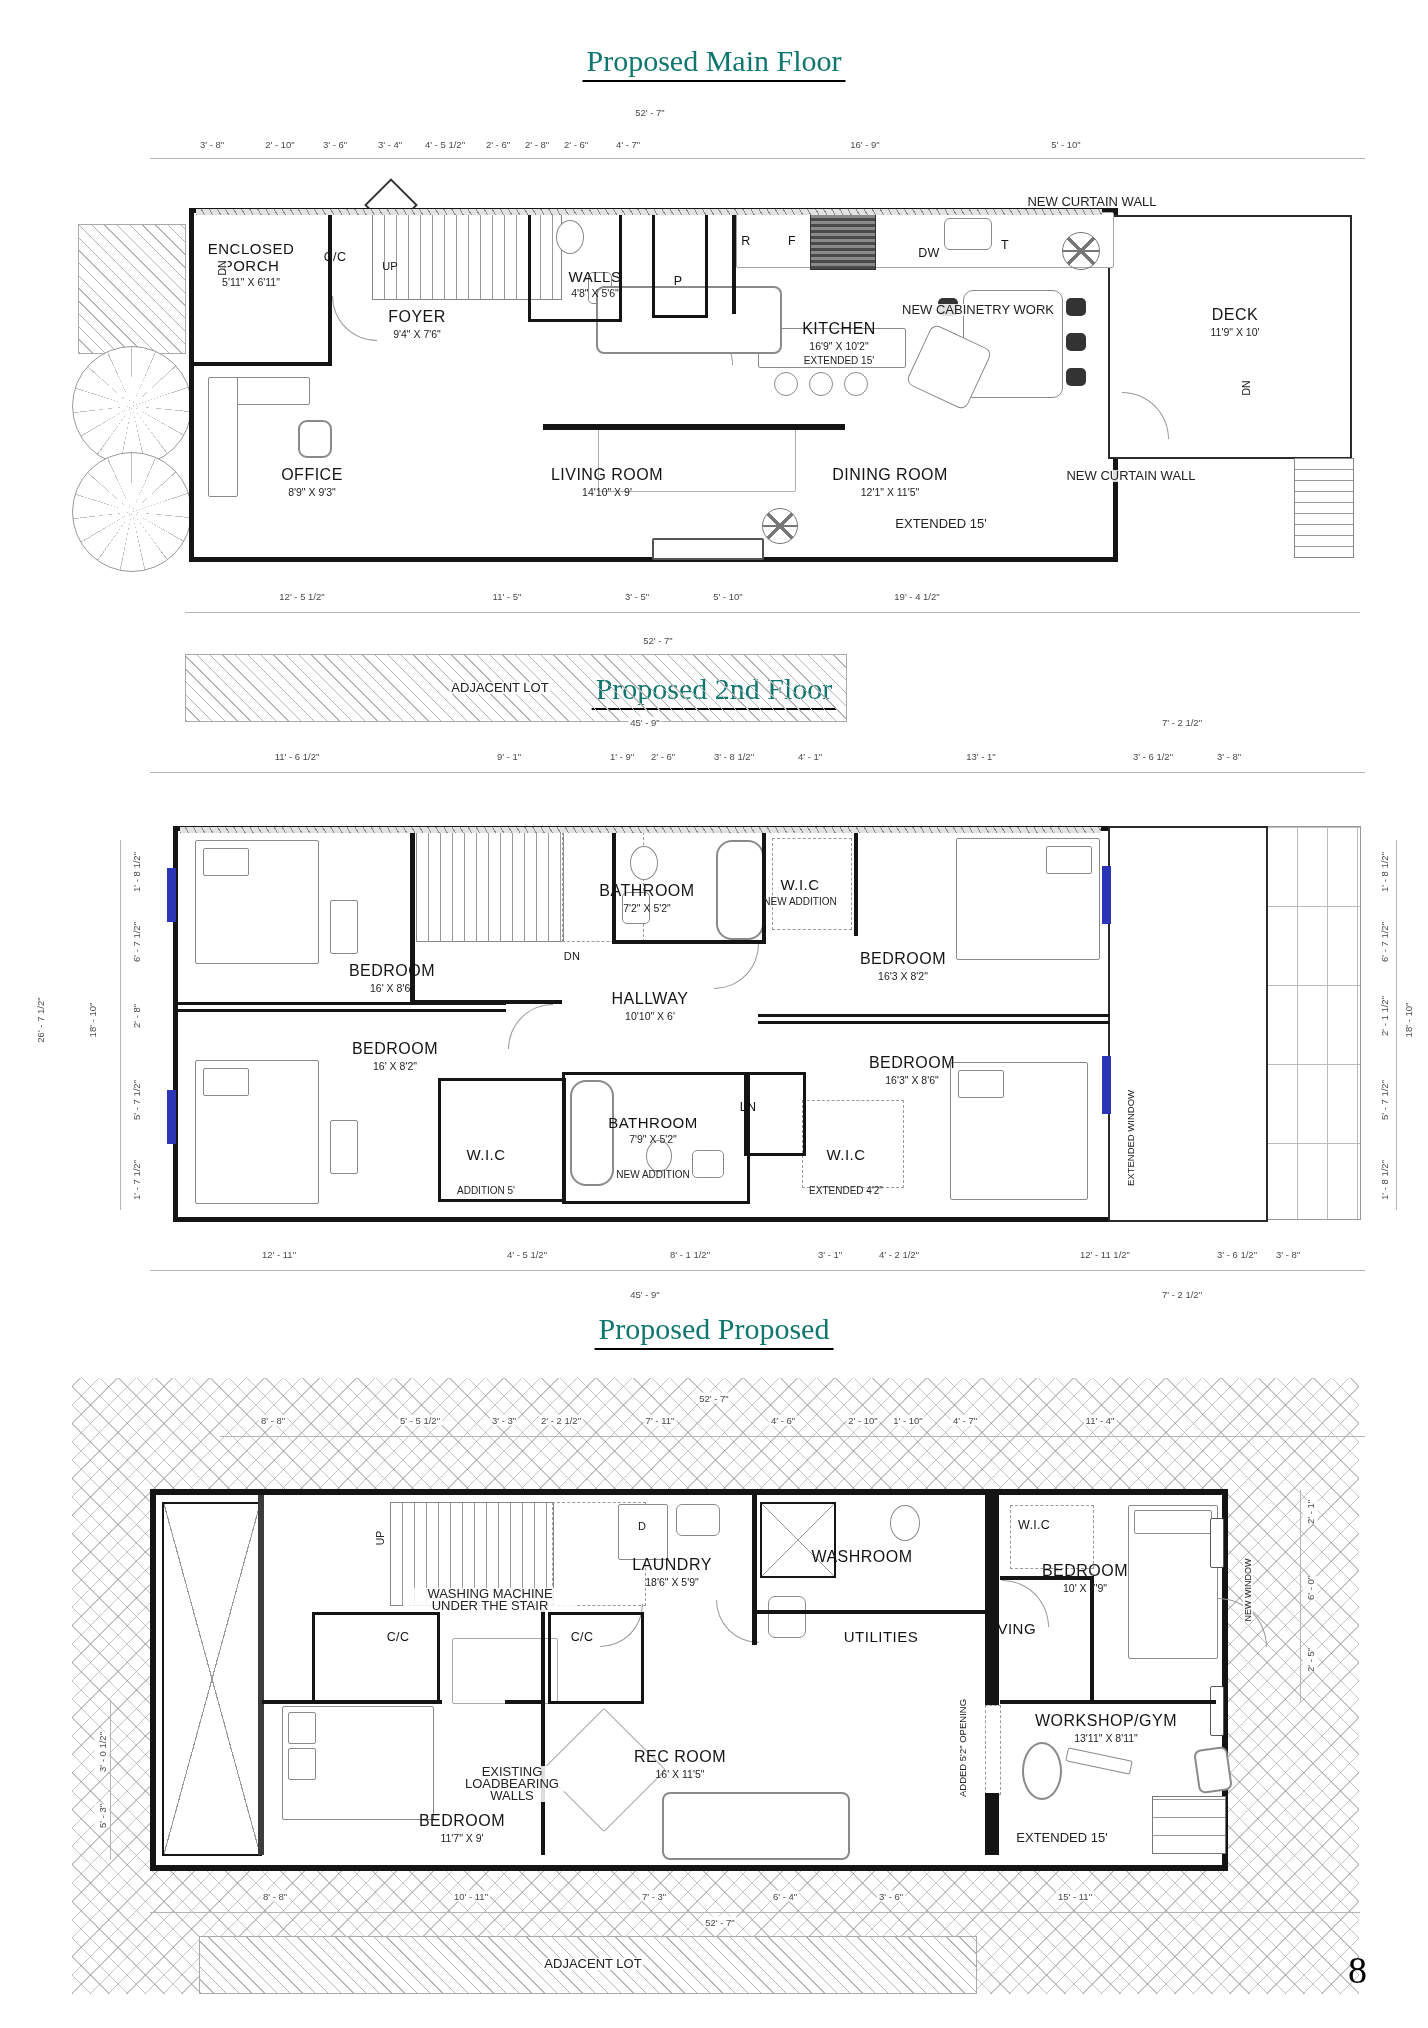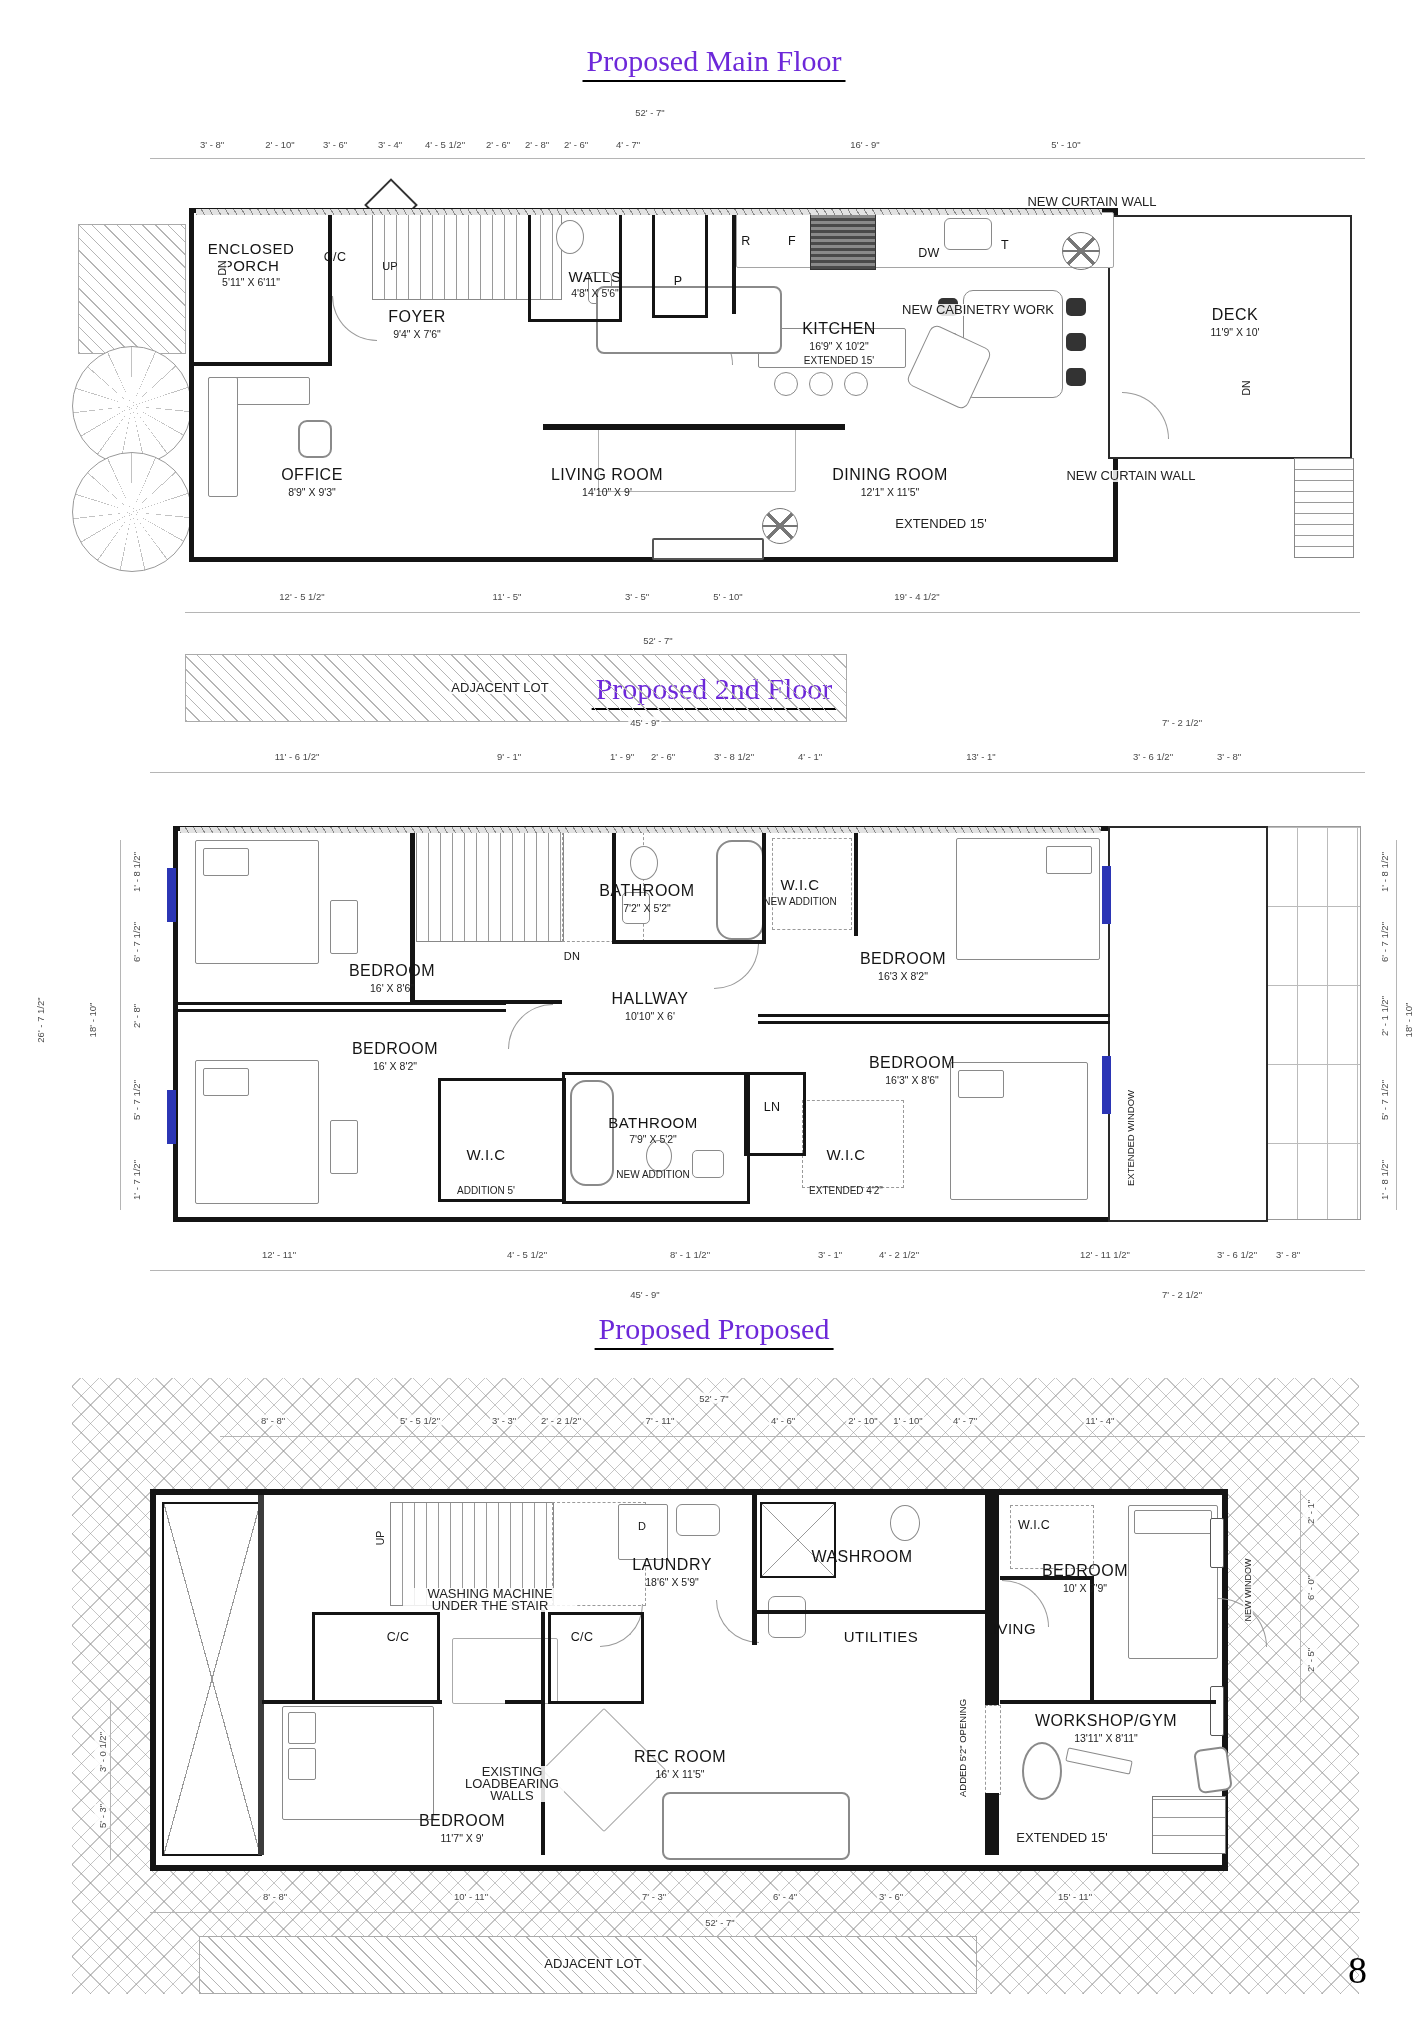--- a/index.html
+++ b/index.html
@@ -1,20 +1,20 @@
 <!DOCTYPE html>
 <html><head>
 <meta charset="utf-8">
 <style>
   html,body{margin:0;padding:0;background:#fff}
   #canvas{position:relative;width:1428px;height:2028px;background:#fff;overflow:hidden;
           font-family:"Liberation Sans",sans-serif;color:#111}
   .abs{position:absolute}
   .title{position:absolute;left:50%;transform:translateX(-50%);
-         font-family:"Liberation Serif","DejaVu Serif",serif;font-size:30px;color:#6d28d9;
+         font-family:"Liberation Serif","DejaVu Serif",serif;font-size:30px;color:#0f766e;
          border-bottom:2px solid #000;padding:0 4px 2px 4px;white-space:nowrap}
   .rlabel{position:absolute;transform:translateX(-50%);text-align:center;white-space:nowrap;
           font-size:16px;letter-spacing:.5px;color:#141414;z-index:6}
   .rlabel .sz{display:block;font-size:10.5px;letter-spacing:0;margin-top:2px;color:#222}
   .rlabel .nt{display:block;font-size:10px;letter-spacing:0;margin-top:3px;color:#222}
   .sm{font-size:12.5px;letter-spacing:.3px}
   .xs{font-size:11px;letter-spacing:.2px}
   .dim{position:absolute;transform:translate(-50%,-50%);font-size:9.5px;color:#4a4a4a;
        white-space:nowrap;background:rgba(255,255,255,.88);padding:0 2px;z-index:7}
   .vdim{writing-mode:vertical-rl;transform:translate(-50%,-50%) rotate(180deg)}
@@ -295,21 +295,21 @@
   </div>
   <div class="rlabel" style="left:486px;top:1146px;font-size:15px">
     <span>W.I.C</span>
     <span class="nt" style="margin-top:22px">ADDITION 5'</span>
   </div>
   <div class="rlabel" style="left:653px;top:1114px;font-size:15px">
     <span>BATHROOM</span>
     <span class="sz">7'9" X 5'2"</span>
     <span class="nt" style="margin-top:24px">NEW ADDITION</span>
   </div>
-  <div class="rlabel sm" style="left:772px;top:1100px">LN</div>
+  <div class="rlabel sm" style="left:748px;top:1100px">LN</div>
   <div class="rlabel" style="left:846px;top:1146px;font-size:15px">
     <span>W.I.C</span>
     <span class="nt" style="margin-top:22px">EXTENDED 4'2"</span>
   </div>
   <div class="vtext" style="left:1130px;top:1138px;font-size:9.5px">EXTENDED WINDOW</div>
 
   <div class="abs">
       <span class="dim vdim" style="left: 40px; top: 1020px;">26' - 7 1/2"</span>
       <span class="dim vdim" style="left: 92px; top: 1020px;">18' - 10"</span>
     </div>

